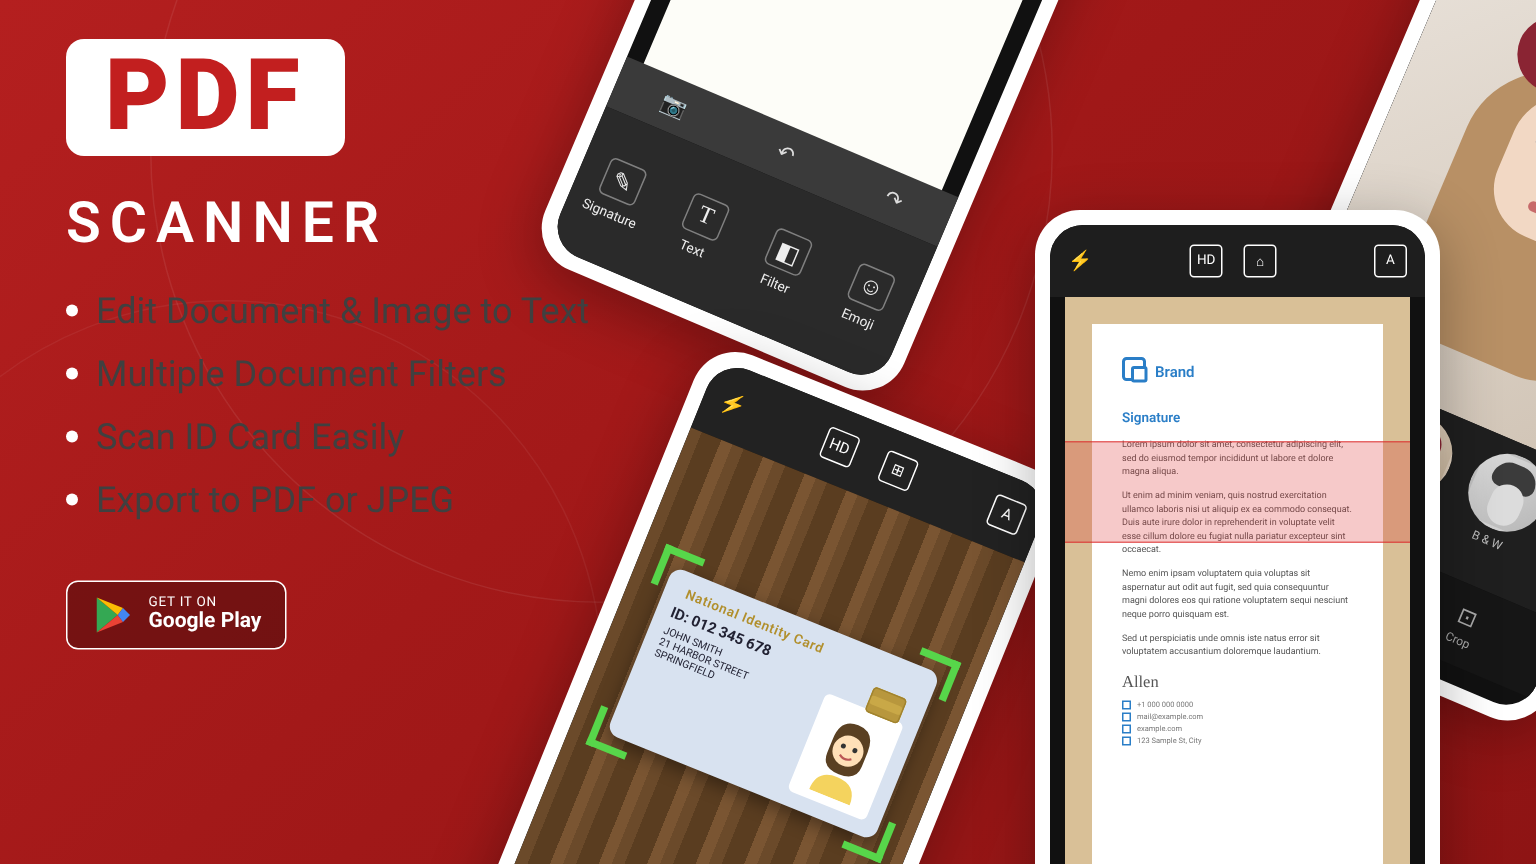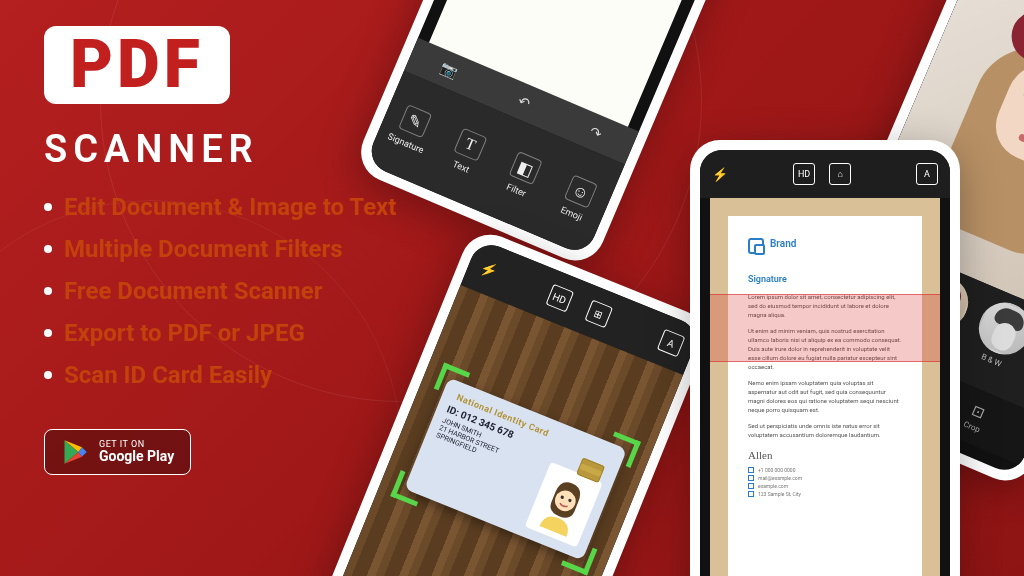--- a/index.html
+++ b/index.html
@@ -68,23 +68,23 @@
   font-weight: 600;
   letter-spacing: 6px;
   margin-top: 19px;
   margin-bottom: 22px;
 }
 
 .features {
   list-style: none;
 }
 .features li {
-  color: #c2410c;
+  color: #404040;
   font-size: 24px;
-  font-weight: 700;
+  font-weight: 400;
   margin-bottom: 14px;
   display: flex;
   align-items: center;
   gap: 12px;
 }
 .features li::before {
   content: "";
   width: 8px;
   height: 8px;
   background: #fff;
@@ -322,21 +322,21 @@
 }
 .c-letter {
   background: #fff;
   width: 100%;
   height: 100%;
   padding: 22px 20px;
   font-size: 6px;
   color: #555;
   position: relative;
 }
-.c-letter .brand { display: flex; align-items: flex-start; gap: 6px; color: #2a7ec7; font-size: 10px; font-weight: 600; margin-bottom: 20px; }
+.c-letter .brand { display: flex; align-items: flex-end; gap: 6px; color: #2a7ec7; font-size: 10px; font-weight: 600; margin-bottom: 20px; }
 .c-letter .brand-icon { width: 16px; height: 16px; border: 2px solid #2a7ec7; border-radius: 3px; position: relative; }
 .c-letter .brand-icon::after { content: ""; position: absolute; width: 7px; height: 7px; border: 2px solid #2a7ec7; border-radius: 2px; right: -3px; bottom: -3px; background: #fff; }
 .c-letter h4 { color: #2a7ec7; font-size: 9px; margin-bottom: 8px; font-weight: 600; }
 .c-letter p { margin-bottom: 7px; line-height: 1.5; }
 .c-letter .sig2 { font-family: cursive; font-size: 11px; margin-top: 10px; margin-bottom: 6px; }
 .c-letter ul { font-size: 5px; color: #777; list-style: none; }
 .c-letter ul li { margin-bottom: 2px; display: flex; gap: 4px; align-items: center; }
 .c-letter ul li::before { content: ""; width: 4px; height: 4px; border: 1px solid #2a7ec7; }
 .red-overlay {
   position: absolute;
@@ -469,23 +469,22 @@
 <div class="bg-decor"></div>
 
 <div class="left-panel">
   <div class="title-badge">
     <span>PDF</span>
   </div>
   <div class="subtitle">SCANNER</div>
   <ul class="features">
     <li>Edit Document &amp; Image to Text</li>
     <li>Multiple Document Filters</li>
-    <li>Free Document Scanner</li>
+    <li>Scan ID Card Easily</li>
     <li>Export to PDF or JPEG</li>
-    <li>Scan ID Card Easily</li>
   </ul>
   <a class="play-badge">
     <svg class="play-icon" viewBox="0 0 24 24">
       <path d="M3 2 L15 12 L3 22 Z" fill="#34a853"></path>
       <path d="M3 2 L18 8 L15 12 Z" fill="#fbbc04"></path>
       <path d="M3 22 L18 16 L15 12 Z" fill="#ea4335"></path>
       <path d="M15 12 L18 8 L22 12 L18 16 Z" fill="#4285f4"></path>
     </svg>
     <span>
       <div class="play-text-top">GET IT ON</div>

